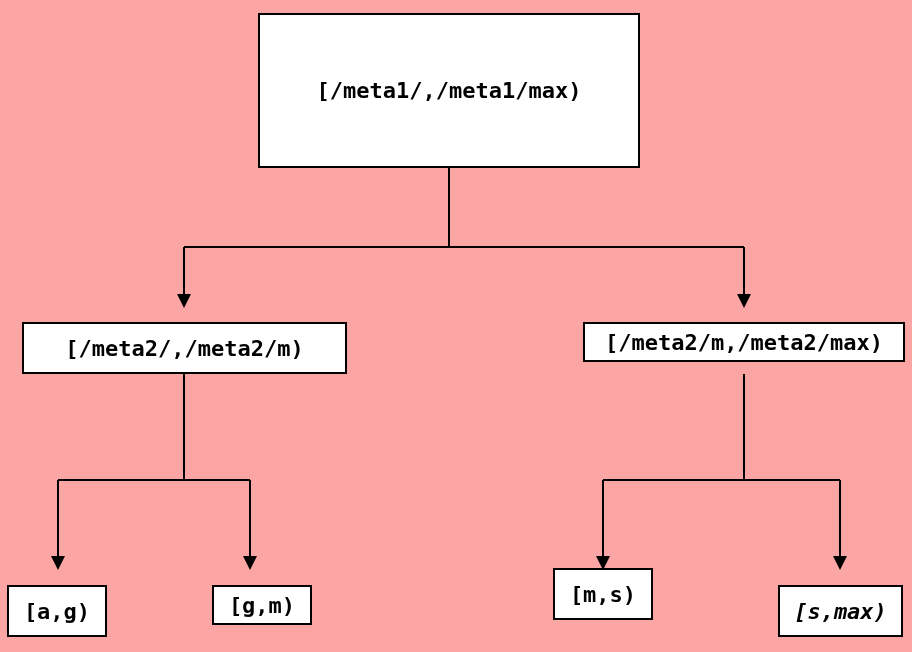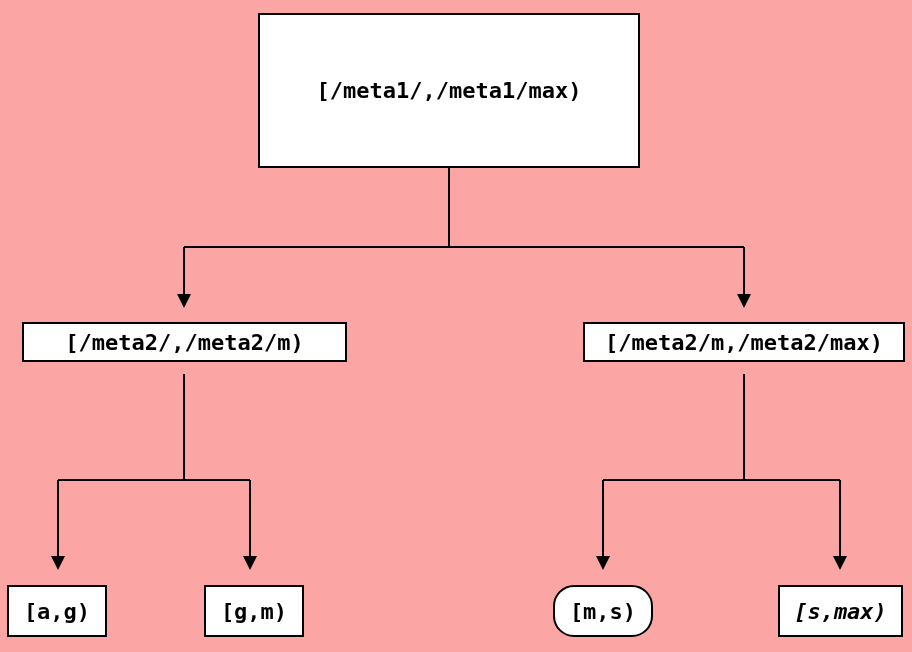--- a/index.html
+++ b/index.html
@@ -29,25 +29,25 @@
     background: #ffffff;
     display: flex;
     align-items: center;
     justify-content: center;
     font-size: 22px;
     font-weight: bold;
     color: #000000;
     white-space: nowrap;
   }
   .node-root       { left: 258px; top: 13px;  width: 382px; height: 155px; }
-  .node-left-mid   { left: 22px;  top: 322px; width: 325px; height: 40px; text-align: right; }
+  .node-left-mid   { left: 22px;  top: 322px; width: 325px; height: 52px; text-align: right; }
   .node-right-mid  { left: 583px; top: 322px; width: 322px; height: 40px; }
   .node-leaf-ag    { left: 7px;   top: 585px; width: 100px; height: 52px; }
-  .node-leaf-gm    { left: 204px; top: 585px; width: 100px; height: 52px; }
-  .node-leaf-ms    { left: 553px; top: 585px; width: 100px; height: 52px; border-radius: 21px; }
+  .node-leaf-gm    { left: 212px; top: 585px; width: 100px; height: 40px; }
+  .node-leaf-ms    { left: 553px; top: 568px; width: 100px; height: 52px; }
   .node-leaf-smax  { left: 778px; top: 585px; width: 125px; height: 52px; font-style: italic; }
   .edge { stroke: #000000; stroke-width: 2; fill: none; }
   .arrowhead { fill: #000000; stroke: none; }
 </style>
 </head>
 <body>
 
 <div class="canvas">
 
   <svg class="connectors" viewBox="0 0 912 652" xmlns="http://www.w3.org/2000/svg">

